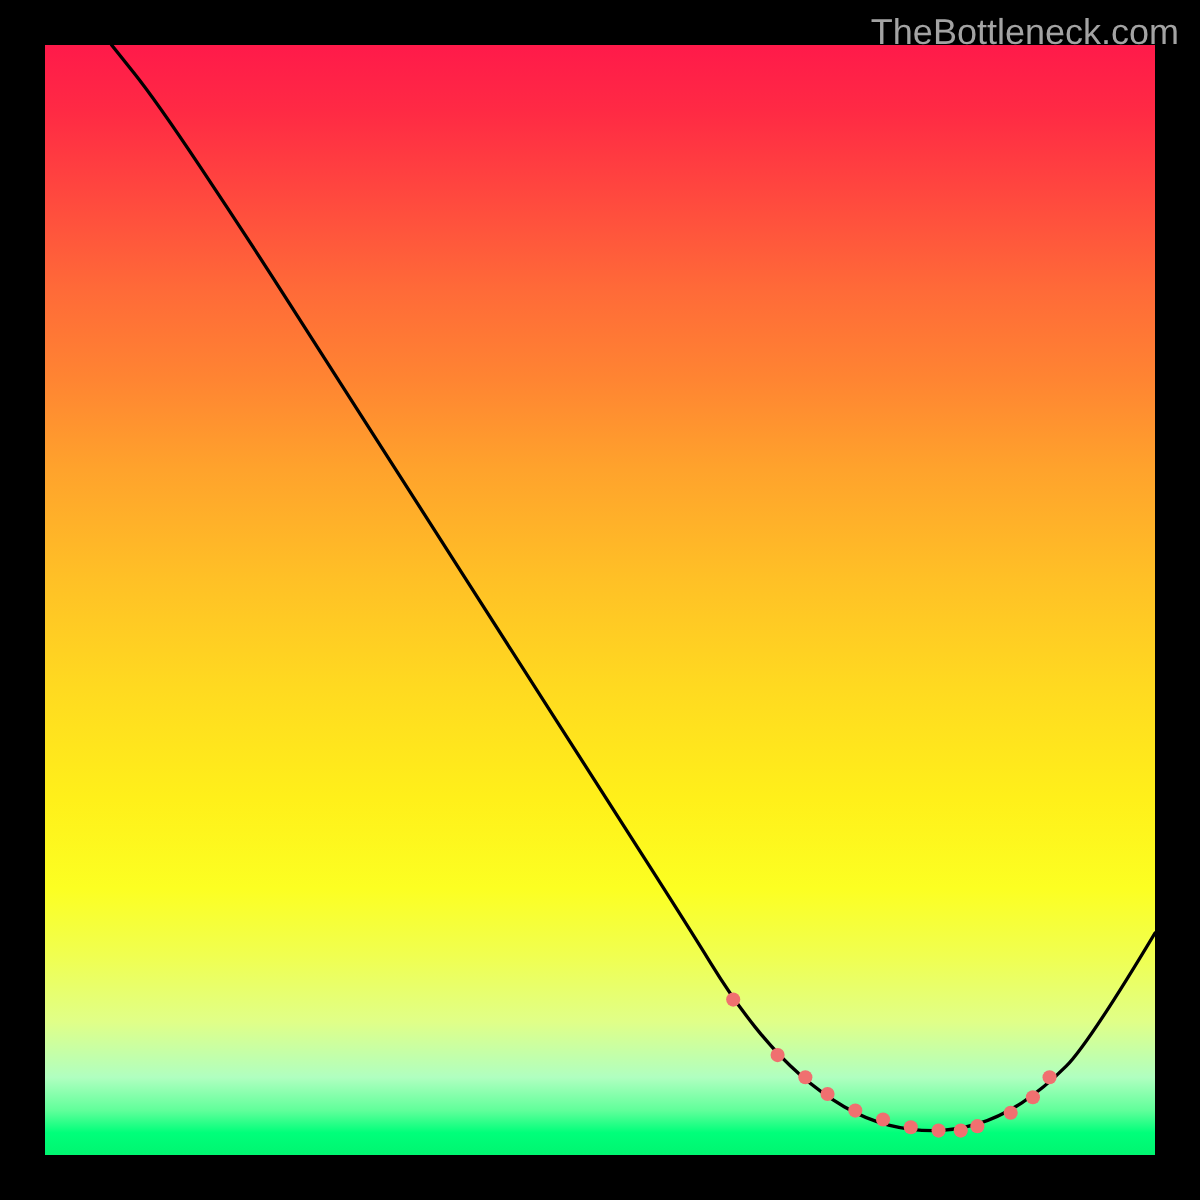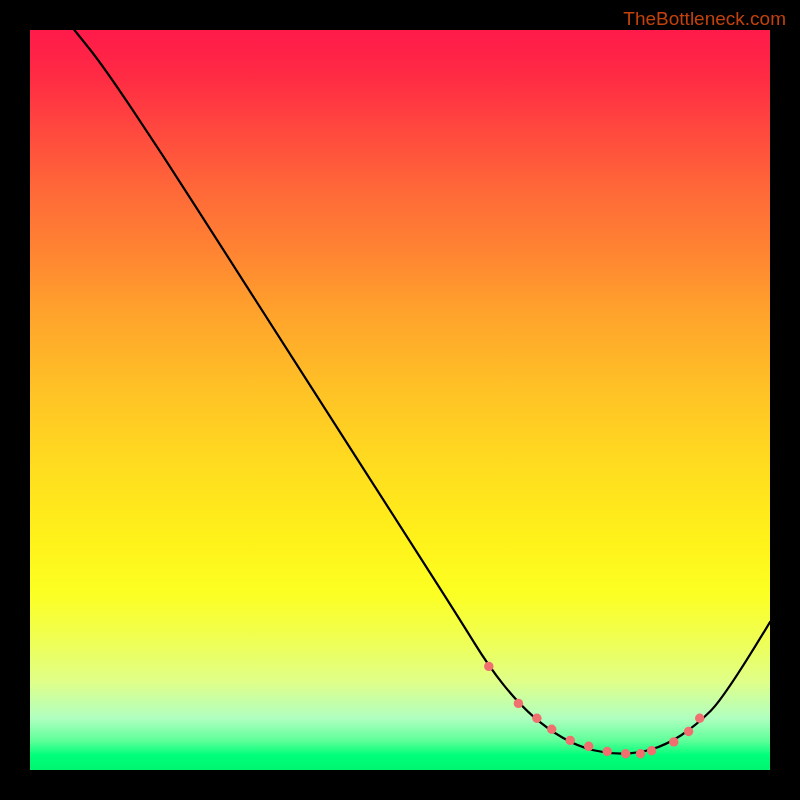--- a/index.html
+++ b/index.html
@@ -12,22 +12,22 @@
     height: 800px;
     background: #000;
     position: relative;
     overflow: hidden;
     font-family: Arial, sans-serif;
   }
   .watermark {
     position: absolute;
     top: 8px;
     right: 14px;
-    font-size: 19px;
-    color: #c2410c;
+    font-size: 24px;
+    color: #a3a3a3;
     font-weight: 500;
     z-index: 10;
   }
   .plot-area {
     position: absolute;
     top: 30px;
     left: 30px;
     width: 740px;
     height: 740px;
     background: linear-gradient(to bottom,

